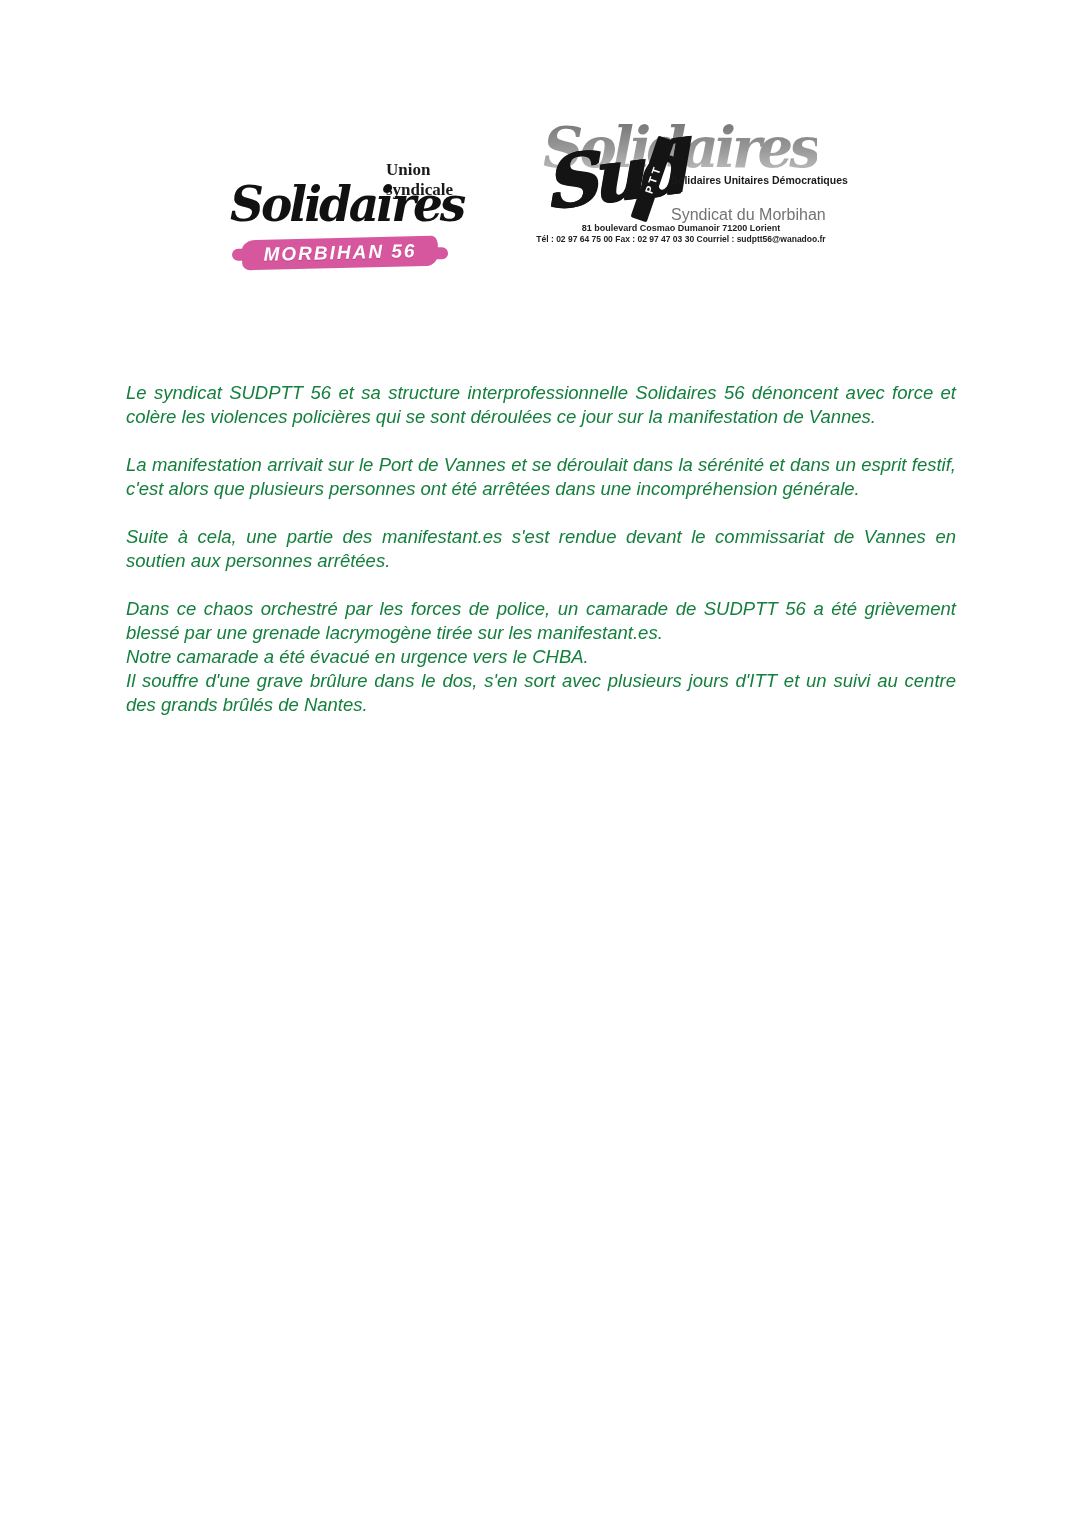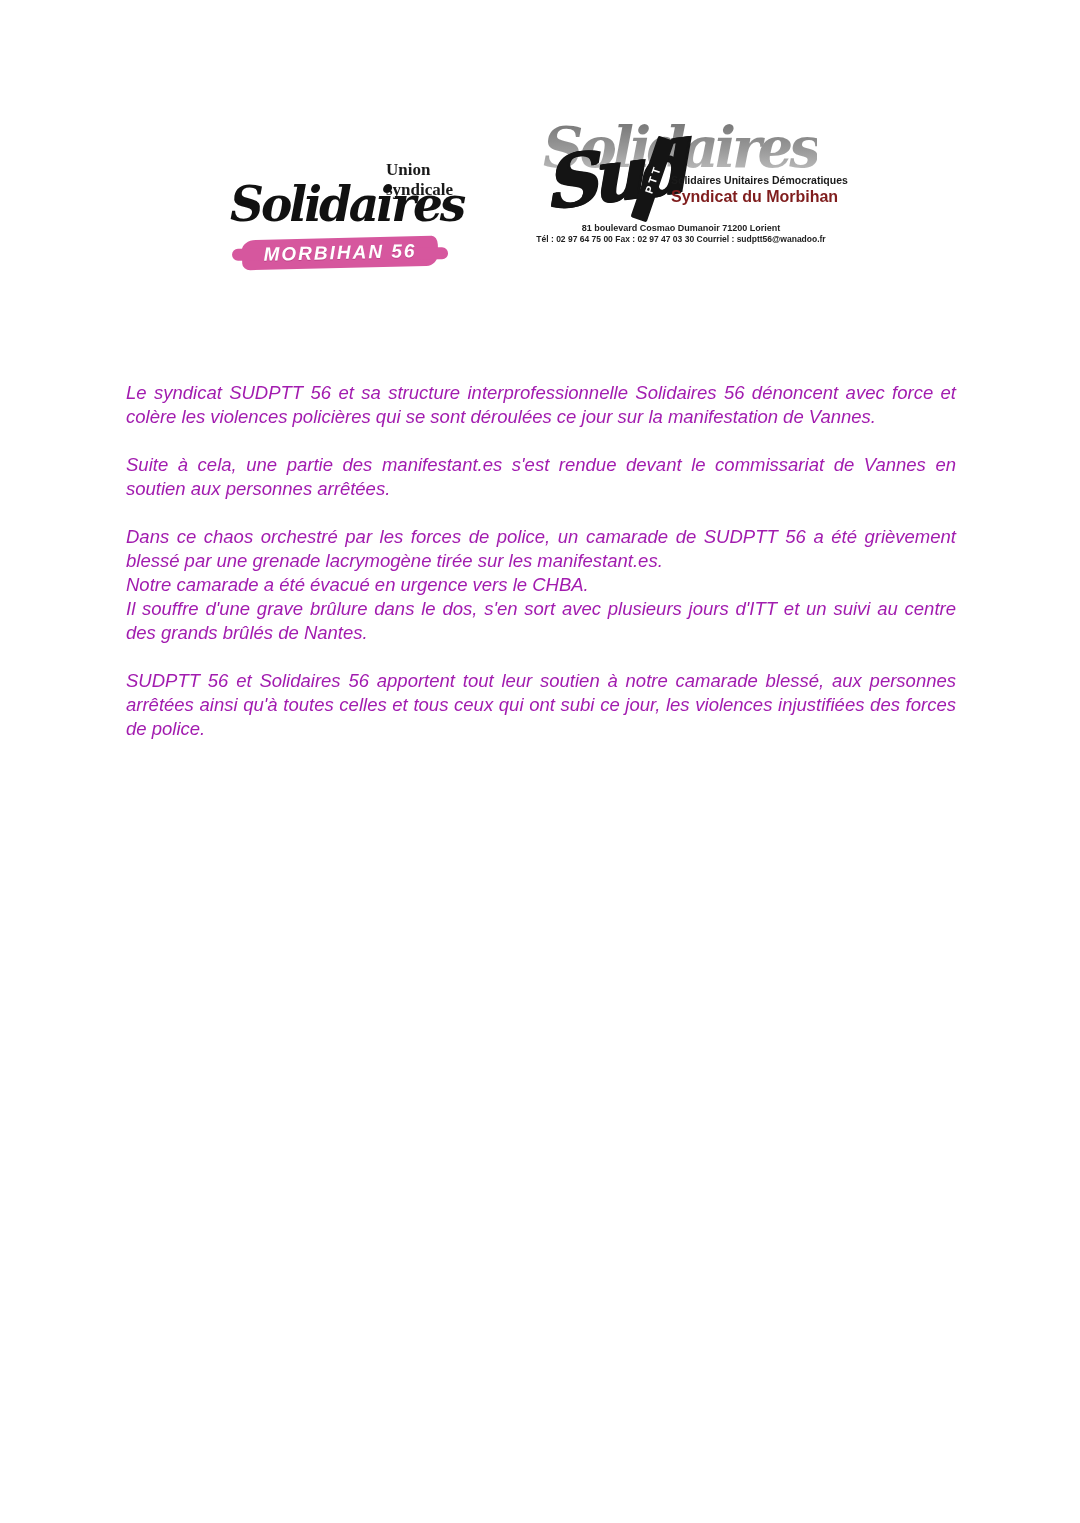--- a/index.html
+++ b/index.html
@@ -148,24 +148,24 @@
     top: 64px;
     font-size: 10.5px;
     font-weight: bold;
     color: #1a1a1a;
     white-space: nowrap;
     text-align: right;
   }
   .sud-subtitle2 {
     position: absolute;
     left: 128px;
-    top: 78px;
+    top: 96px;
     font-size: 16px;
-    font-weight: bold;
-    color: #7f1d1d;
+    font-weight: normal;
+    color: #737373;
     white-space: nowrap;
   }
   .sud-address {
     position: absolute;
     left: 0;
     top: 113px;
     width: 100%;
     text-align: center;
     font-size: 9px;
     font-weight: bold;
@@ -186,21 +186,21 @@
 
   
   .body-text {
     position: absolute;
     left: 126px;
     top: 381px;
     width: 830px;
     font-style: italic;
     font-size: 18.5px;
     line-height: 24px;
-    color: #a21caf;
+    color: #15803d;
     text-align: justify;
   }
   .body-text p {
     margin: 0 0 24px 0;
     white-space: pre-line;
   }
   .date-line {
     margin-top: 48px;
     text-align: right;
     padding-right: 52px;
@@ -228,20 +228,20 @@
       <span>PTT</span>
     </div>
     <div class="sud-subtitle1">Solidaires Unitaires Démocratiques</div>
     <div class="sud-subtitle2">Syndicat du Morbihan</div>
     <div class="sud-address">81 boulevard Cosmao Dumanoir 71200 Lorient</div>
     <div class="sud-contact">Tél : 02 97 64 75 00  Fax : 02 97 47 03 30  Courriel : sudptt56@wanadoo.fr</div>
   </div>
 
   <main class="body-text">
     <p>Le syndicat SUDPTT 56 et sa structure interprofessionnelle Solidaires 56 dénoncent avec force et colère les violences policières qui se sont déroulées ce jour sur la manifestation de Vannes.</p>
+    <p>La manifestation arrivait sur le Port de Vannes et se déroulait dans la sérénité et dans un esprit festif, c'est alors que plusieurs personnes ont été arrêtées dans une incompréhension générale.</p>
     <p>Suite à cela, une partie des manifestant.es s'est rendue devant le commissariat de Vannes en soutien aux personnes arrêtées.</p>
     <p>Dans ce chaos orchestré par les forces de police, un camarade de SUDPTT 56 a été grièvement blessé par une grenade lacrymogène tirée sur les manifestant.es.
 Notre camarade a été évacué en urgence vers le CHBA.
 Il souffre d'une grave brûlure dans le dos, s'en sort avec plusieurs jours d'ITT et un suivi au centre des grands brûlés de Nantes.</p>
-    <p>SUDPTT 56 et Solidaires 56 apportent tout leur soutien à notre camarade blessé, aux personnes arrêtées ainsi qu'à toutes celles et tous ceux qui ont subi ce jour, les violences injustifiées des forces de police.</p>
   </main>
 
 </div>
 
 </body></html>

